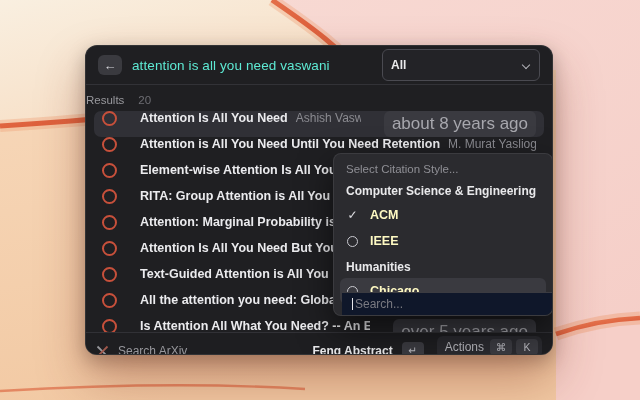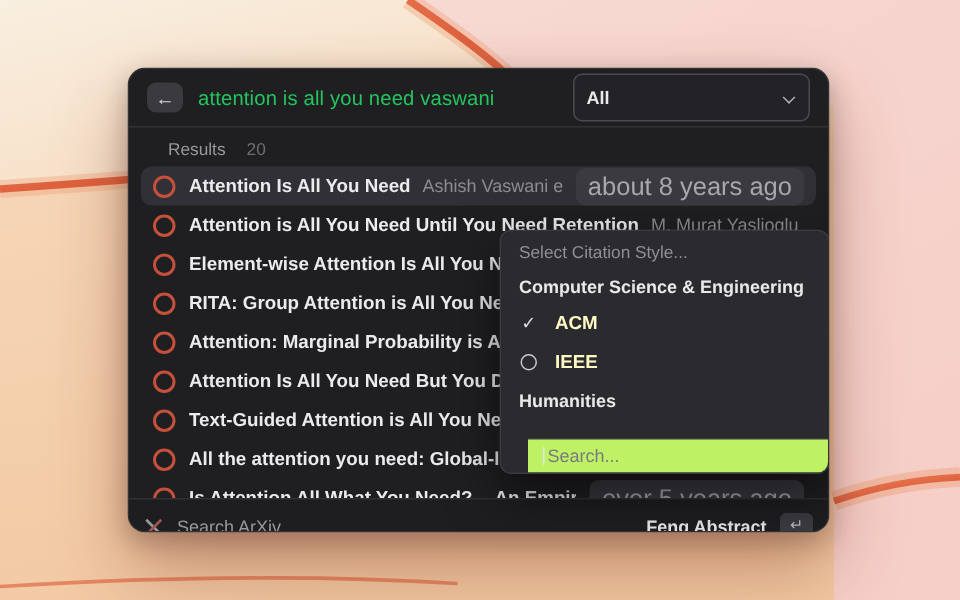--- a/index.html
+++ b/index.html
@@ -9,36 +9,36 @@
 
   
   .window{position:absolute;left:85px;top:45px;width:468px;height:310px;
           background:#1f1f22;border:1px solid rgba(255,255,255,.09);border-radius:12px;
           box-shadow:0 24px 48px rgba(120,45,25,.38),0 6px 18px rgba(0,0,0,.25);
           box-sizing:border-box;display:flex;flex-direction:column;overflow:hidden;}
 
   .hdr{height:38px;display:flex;align-items:center;gap:10px;padding:0 12px;flex:0 0 auto;}
   .backbtn{width:24px;height:20px;border-radius:6px;background:#3a3a3f;display:flex;
            align-items:center;justify-content:center;color:#d6d6da;font-size:13px;line-height:1;cursor:default;}
-  .query{font-size:13.5px;color:#22c55e;font-weight:400;letter-spacing:.1px;}
+  .query{font-size:13.5px;color:#5eead4;font-weight:400;letter-spacing:.1px;}
   .spacer{flex:1;}
   .select{width:158px;height:32px;border:1px solid #4a4a51;background:#232327;border-radius:6px;
           display:flex;align-items:center;padding:0 8px;box-sizing:border-box;}
   .select .val{font-size:12px;font-weight:700;color:#eaeaec;flex:1;}
   .chev{width:9px;height:9px;position:relative;}
   .chev::before{content:"";position:absolute;left:1px;top:1px;width:5px;height:5px;
                 border-right:1.6px solid #b2b2b8;border-bottom:1.6px solid #b2b2b8;transform:rotate(45deg);}
   .divider{height:1px;background:#323237;flex:0 0 auto;}
 
-  .results-label{display:flex;align-items:center;gap:14px;padding:9px 26px 3px;flex:0 0 auto;}
+  .results-label{display:flex;align-items:center;gap:14px;padding:9px 0 3px;flex:0 0 auto;}
   .results-label .rl{font-size:11.5px;color:#98989d;}
   .results-label .rc{font-size:11.5px;color:#6d6d73;}
 
   .list{flex:0 0 auto;height:223px;overflow:hidden;padding:2px 8px 0;box-sizing:border-box;}
-  .row{height:26px;display:flex;align-items:center;gap:9px;padding:0 8px;border-radius:7px;}
+  .row{height:26px;display:flex;gap:23px;padding:0 8px;border-radius:7px;}
   .row.selected{background:#303036;}
   .ring{width:11px;height:11px;border-radius:50%;border:2px solid #c7503b;flex:0 0 auto;box-sizing:content-box;}
   .rowtext{display:flex;align-items:baseline;gap:8px;min-width:0;overflow:hidden;white-space:nowrap;}
   .rtitle{font-size:12.5px;font-weight:700;color:#ebebee;white-space:nowrap;}
   .rauthor{font-size:12px;color:#8b8b91;white-space:nowrap;}
   .rbadge{margin-left:auto;background:#3a3a40;color:#a7a7ad;font-size:17px;line-height:1;
           padding:4px 8px;border-radius:6px;white-space:nowrap;flex:0 0 auto;}
 
   .footer{margin-top:auto;height:25px;border-top:1px solid #313136;display:flex;align-items:flex-end;
           gap:9px;padding:0 10px;flex:0 0 auto;background:#1e1e21;}
@@ -56,22 +56,22 @@
             border:1px solid rgba(255,255,255,.08);border-radius:8px;box-sizing:border-box;
             box-shadow:0 14px 34px rgba(0,0,0,.55);overflow:hidden;z-index:10;}
   .dd-inner{padding:9px 12px 0;}
   .dd-title{font-size:11.5px;color:#8f8f95;margin-bottom:9px;}
   .dd-header{font-size:12px;font-weight:700;color:#e9e9eb;margin:6px 0 4px;}
   .dd-item{height:26px;display:flex;align-items:center;gap:11px;padding:0 6px;margin:0 -6px;border-radius:6px;}
   .dd-item.hl{background:#3a3a40;}
   .dd-check{font-size:12px;color:#dcdce0;width:13px;text-align:center;line-height:1;}
   .dd-circle{width:9px;height:9px;border-radius:50%;border:1.6px solid #c9c9cf;margin:0 1px;flex:0 0 auto;}
   .dd-label{font-size:12.5px;font-weight:700;color:#fef9c3;}
-  .dd-search{position:absolute;left:18px;right:0;bottom:0;height:22px;border-top:1px solid #3b3b41;
-             background:#bef264;display:flex;align-items:center;padding:0 10px;}
+  .dd-search{position:absolute;left:8px;right:0;bottom:0;height:22px;border-top:1px solid #3b3b41;
+             background:#0f172a;display:flex;align-items:center;padding:0 10px;}
   .caret{width:1px;height:12px;background:#e6e6ea;margin-right:2px;}
   .dd-placeholder{font-size:12px;color:#7a7a81;}
 </style>
 </head>
 <body>
 <div class="stage">
 
   <svg class="bg" viewBox="0 0 640 400" preserveAspectRatio="none" aria-hidden="true">
     <defs>
       <linearGradient id="base" x1="0" y1="0" x2="1" y2="1">
@@ -189,35 +189,46 @@
 
     <div class="footer">
       <svg class="xlogo" viewBox="0 0 13 13" aria-hidden="true">
         <line x1="1.5" y1="1.5" x2="11.5" y2="11.5" stroke="#97979c" stroke-width="1.8"></line>
         <line x1="11.5" y1="1.5" x2="1.5" y2="11.5" stroke="#a0584c" stroke-width="1.8"></line>
       </svg>
       <span class="ftlabel">Search ArXiv</span>
       <div class="spacer"></div>
       <span class="primary">Feng Abstract</span>
       <span class="key">↵</span>
+      <div class="actiongroup">
+        <span class="ftlabel">Actions</span>
+        <span id="action-keys" style="display:flex;gap:4px;">
+            <span class="key">⌘</span>
+            <span class="key">K</span>
+          </span>
+      </div>
     </div>
 
     <div class="dropdown">
       <div class="dd-inner" id="dropdown-sections">
         <div class="dd-title">Select Citation Style...</div>
       <div class="dd-header">Computer Science &amp; Engineering</div>
           <div class="dd-item">
             <span class="dd-check">✓</span>
             <span class="dd-label">ACM</span>
           </div>
           <div class="dd-item">
             <span class="dd-circle"></span>
             <span class="dd-label">IEEE</span>
           </div>
           <div class="dd-header">Humanities</div>
+          <div class="dd-item hl">
+            <span class="dd-circle"></span>
+            <span class="dd-label">Chicago</span>
+          </div>
         </div>
       <div class="dd-search">
         <span class="caret"></span>
         <span class="dd-placeholder">Search...</span>
       </div>
     </div>
 
   </div>
 </div>
 

